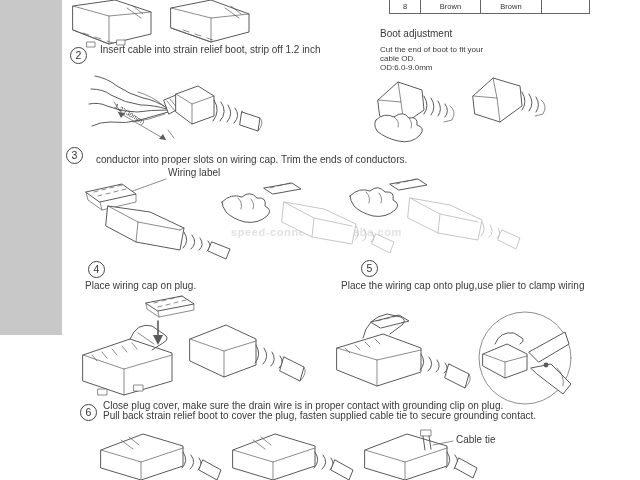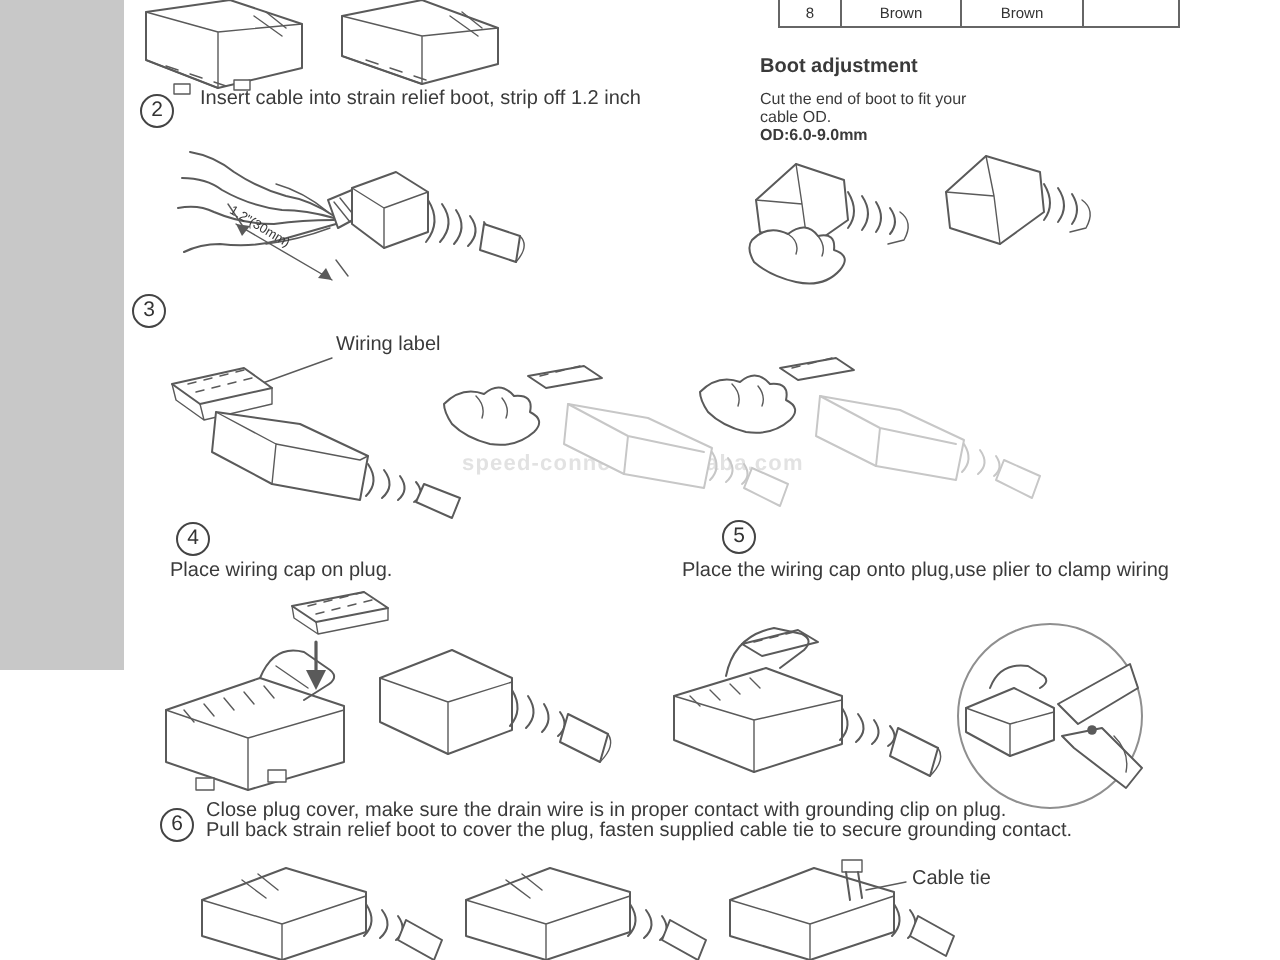--- a/index.html
+++ b/index.html
@@ -1,21 +1,21 @@
 <!DOCTYPE html>
 <html><head>
 <meta charset="utf-8">
 <style>
   html,body{margin:0;padding:0;}
   body{font-family:"Liberation Sans","DejaVu Sans",sans-serif;background:#fff;}
   #stage{position:relative;width:640px;height:480px;background:#ffffff;overflow:hidden;}
   .graybar{position:absolute;left:0;top:0;width:62px;height:335px;background:#c8c8c8;}
   .txt{position:absolute;font-size:10px;line-height:10px;color:#3a3a3a;white-space:nowrap;}
   .small{font-size:8px;}
-  .bold{font-weight:bold;}
+  .bold{font-weight:normal;}
   .circle{position:absolute;width:15px;height:15px;border:1.4px solid #444;border-radius:50%;
           color:#333;font-size:10.5px;line-height:15px;text-align:center;background:#fff;}
   .tbl{position:absolute;left:389px;top:0;height:13px;display:flex;border-bottom:1px solid #666;}
   .tbl .cell{border-left:1px solid #666;font-size:7.5px;color:#333;text-align:center;
              line-height:13px;box-sizing:border-box;}
   .tbl .cell:last-child{border-right:1px solid #666;}
   .wm{position:absolute;left:231px;top:226px;font-size:11px;font-weight:bold;
       color:#e2e2e2;letter-spacing:0.6px;}
   .dim{position:absolute;left:117px;top:102px;font-size:6.5px;color:#3a3a3a;
        transform:rotate(31deg);transform-origin:left top;white-space:nowrap;}
@@ -99,20 +99,21 @@
     <path class="ln thin" d="M24,47 q6,4 4,10 M39,48 q4,5 2,10"></path>
     <polygon class="ln fillw" points="103,26 123,8 150,16 152,36 130,52 105,44"></polygon>
     <path class="ln thin" d="M123,8 L127,28 L103,26 M127,28 L130,52"></path>
     <path class="ln" d="M152,22 q6,10 0,18"></path>
     <path class="ln" d="M159,24 q6,9 0,17"></path>
     <path class="ln" d="M166,27 q5,8 0,15"></path>
     <path class="ln thin" d="M171,30 q7,5 2,14 l-8,2"></path>
   </svg>
 
   <div class="circle" style="left:66px;top:147px">3</div>
+  <div class="txt" style="left:96px;top:155px">conductor into proper slots on wiring cap. Trim the ends of conductors.</div>
   <div class="txt" style="left:168px;top:168px">Wiring label</div>
 
   <svg style="left:78px;top:178px" width="482" height="82" viewBox="0 0 482 82">
     <path class="ln thin" d="M88,1 L52,14"></path>
     <polygon class="ln fillw" points="8,14 44,6 58,16 22,24"></polygon>
     <path class="ln thin" d="M8,14 L10,22 L24,32 L58,24 L58,16 M22,24 L24,32"></path>
     <path class="ln thin" d="M16,14 l4,-1 m4,-1 l4,-1 m4,-1 l4,-1 m4,-1 l4,-1 M20,18 l4,-1 m4,-1 l4,-1 m4,-1 l4,-1 m4,-1 l4,-1"></path>
     <polygon class="ln fillw" points="30,28 72,34 106,50 102,72 58,64 28,48"></polygon>
     <path class="ln thin" d="M30,28 L60,44 L102,52 M60,44 L58,64 M106,50 L102,52"></path>
     <path class="ln" d="M106,54 q6,9 -1,16"></path>

